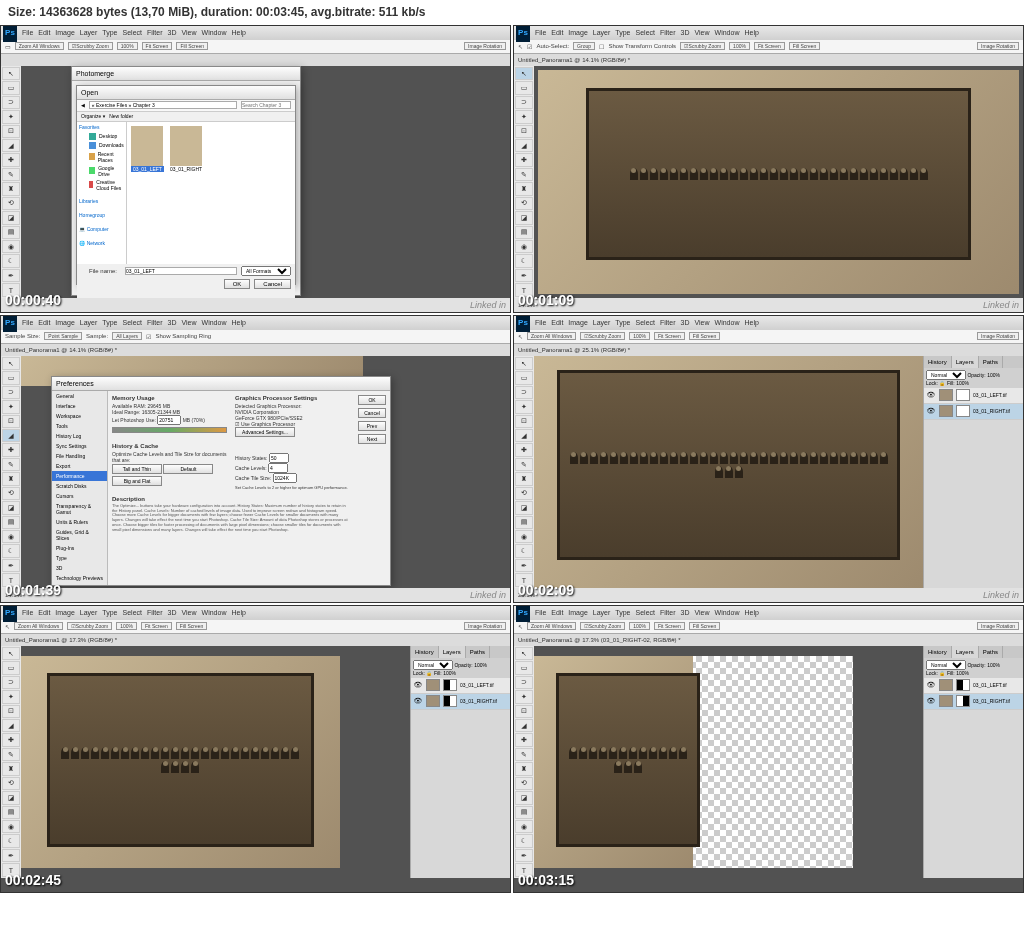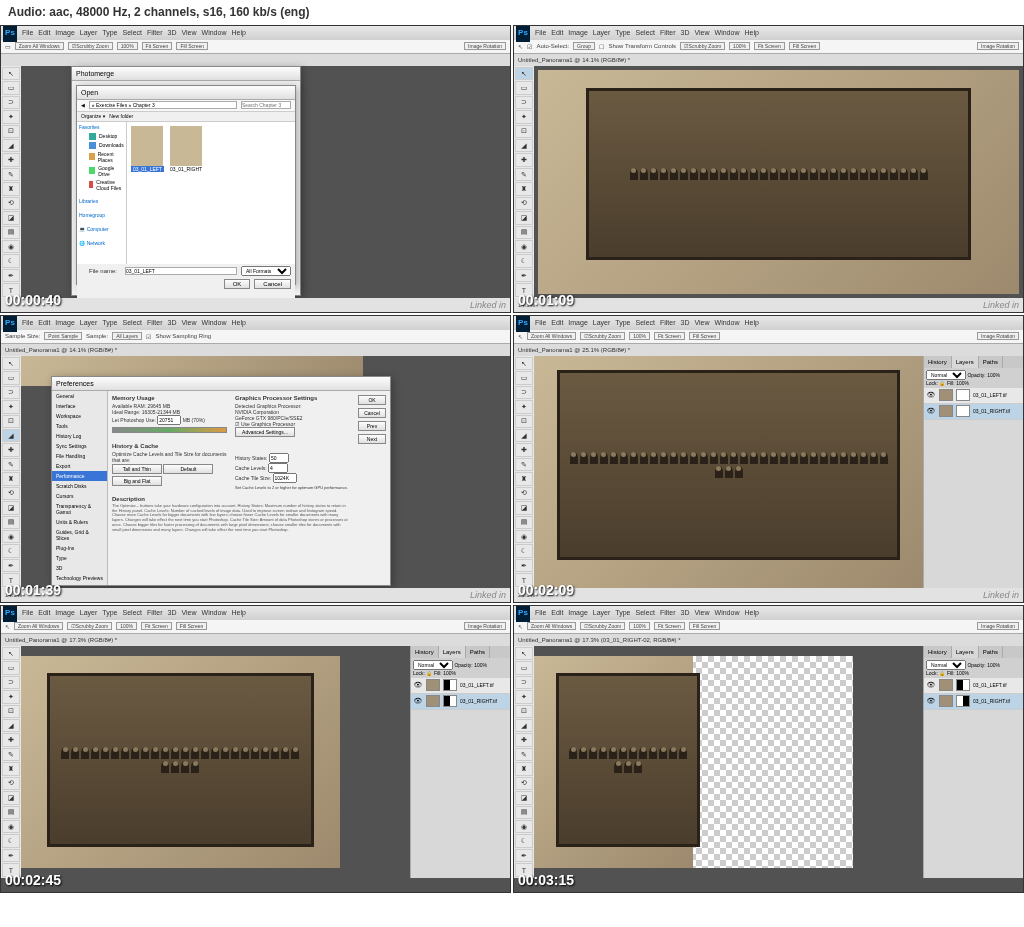--- a/index.html
+++ b/index.html
@@ -50,21 +50,21 @@
 .pref-content { flex: 1; padding: 4px; font-size: 5px; color: #333; }
 .pref-btns { width: 36px; padding: 4px; display: flex; flex-direction: column; gap: 3px; }
 .pref-btn { background: linear-gradient(#fdfdfd,#e0e0e0); border: 1px solid #888; font-size: 5px; padding: 1px; text-align: center; }
 .group-title { font-weight: bold; font-size: 6px; margin-bottom: 2px; }
 .sepia-bg { background: #c9b896; }
 </style>
 </head>
 <body>
 
 <div class="header">
-  <div><span>Audio:</span> <span>aac, 48000 Hz, 2 channels, s16, 160 kb/s (eng)</span></div>
+  <div><span>Size:</span> <span>14363628 bytes (13,70 MiB), duration: 00:03:45, avg.bitrate: 511 kb/s</span></div>
 </div>
 
 <div class="grid">
 
 <div class="frame">
   <div class="menubar">
     <span class="ps-icon">Ps</span>
     <span>File</span>
         <span>Edit</span>
         <span>Image</span>

